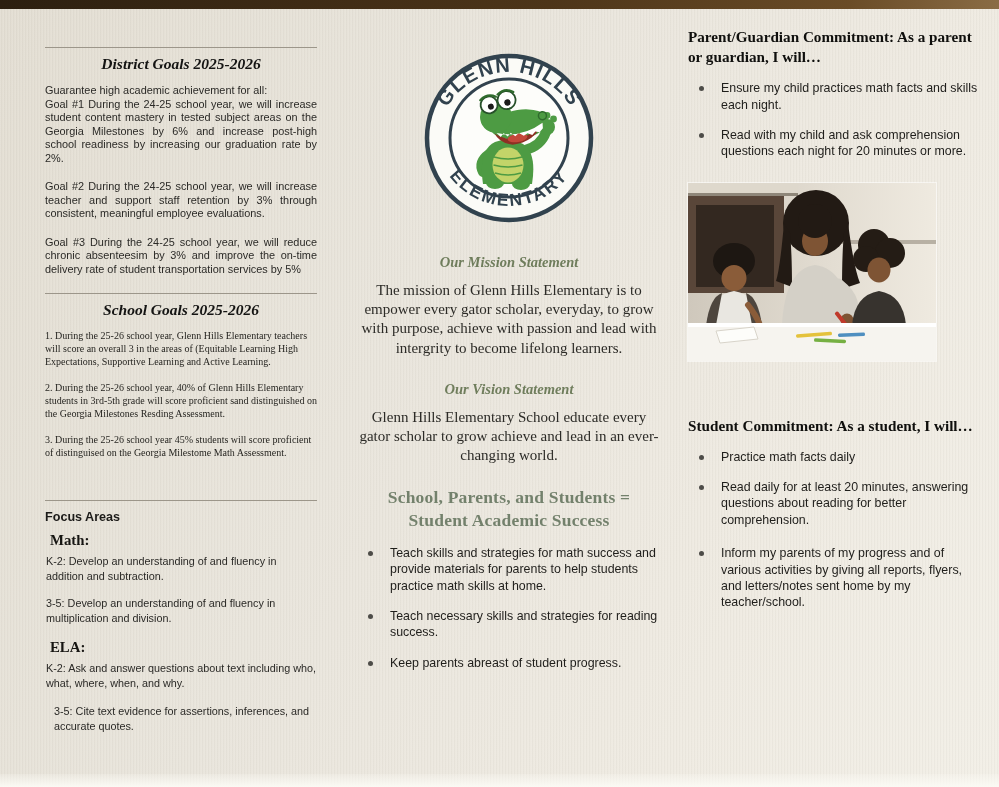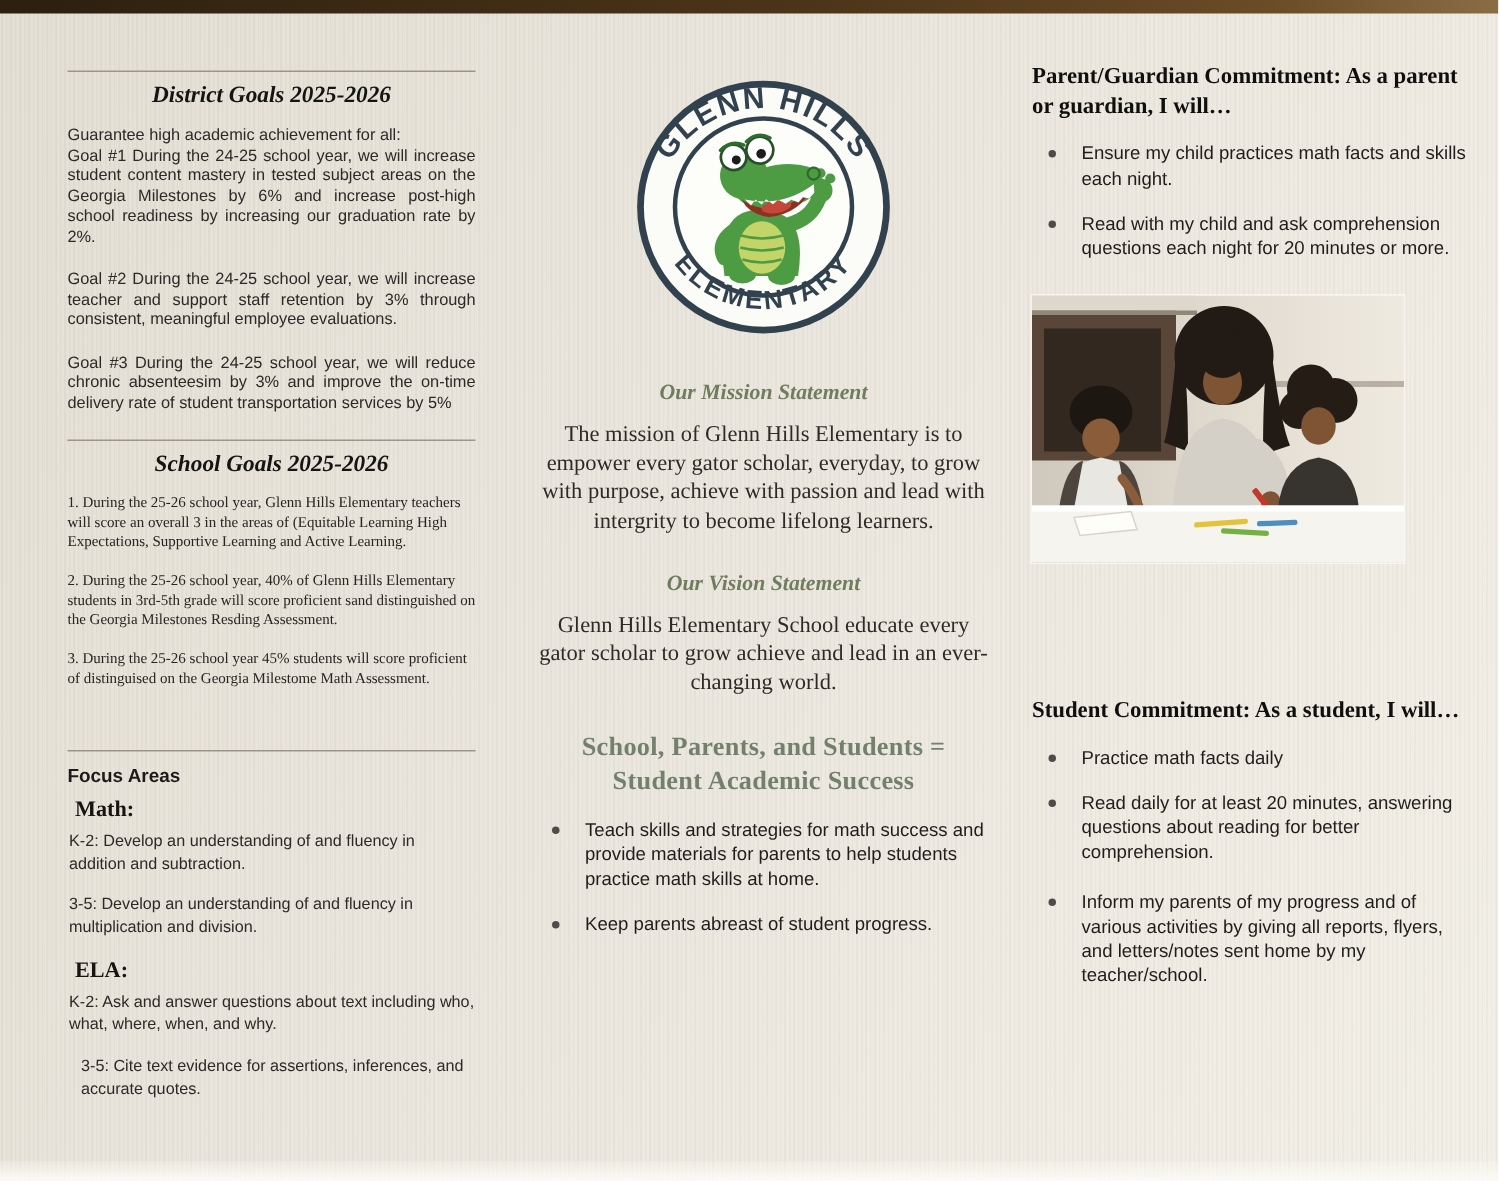--- a/index.html
+++ b/index.html
@@ -12,21 +12,21 @@
     color:#23221f;
   }
   .top-bar{position:absolute;top:0;left:0;width:100%;height:9px;
     background:linear-gradient(90deg,#2c1f10 0%,#4d3519 55%,#6a4c27 85%,#8a6c45 100%);}
   .bottom-strip{position:absolute;bottom:0;left:0;width:100%;height:13px;
     background:linear-gradient(180deg,rgba(252,251,246,.2),#fbfaf4);}
 
   
   .col-left{position:absolute;left:45px;top:38px;width:272px;}
   .col-mid{position:absolute;left:357px;top:52px;width:304px;text-align:center;}
-  .col-right{position:absolute;left:688px;top:41px;width:298px;}
+  .col-right{position:absolute;left:688px;top:27px;width:298px;}
 
   .rule{border:none;border-top:1px solid #9c968a;margin:0;}
   .rule.r1{margin-top:9px;}
   .rule.r2{margin-top:17px;}
   .rule.r3{margin-top:40px;}
 
   .goal-title{font-family:"Liberation Serif",serif;font-style:italic;font-weight:bold;
     font-size:15.5px;text-align:center;margin:7px 0 11px;color:#141413;}
   .dg-text{font-size:10.9px;line-height:1.24;text-align:justify;color:#2b2a27;}
   .dg-goal{margin-top:15px;}
@@ -51,21 +51,21 @@
   .commit-title.mid{margin-top:47px;}
   .bullets{text-align:left;margin-top:13px;}
   .b-row{display:flex;align-items:flex-start;margin-bottom:14px;font-size:12.4px;
     line-height:1.32;color:#1f1e1b;}
   .dot{flex:0 0 auto;width:5px;height:5px;border-radius:50%;background:#4d4c48;
     margin:6px 17px 0 11px;}
   .b-text{flex:1;}
 
   .photo-frame{width:248px;height:178px;margin:23px 0 0 0;box-shadow:0 0 0 1px rgba(255,255,255,.55);}
   .photo-frame svg{display:block;}
-  .col-right .commit-title.student{margin-top:89px;}
+  .col-right .commit-title.student{margin-top:55px;}
 </style>
 </head>
 <body>
 
 <div class="page">
   <div class="top-bar"></div>
 
   <div class="col-left">
     <hr class="rule r1">
     <div class="goal-title">District Goals 2025-2026</div>
@@ -158,20 +158,24 @@
       <div>Student Academic Success</div>
     </div>
 
     <div class="bullets">
       <div class="b-row">
         <span class="dot"></span>
         <span class="b-text">Teach skills and strategies for math success and provide materials for parents to help students practice math skills at home.</span>
       </div>
       <div class="b-row">
         <span class="dot"></span>
+        <span class="b-text">Teach necessary skills and strategies for reading success.</span>
+      </div>
+      <div class="b-row">
+        <span class="dot"></span>
         <span class="b-text">Keep parents abreast of student progress.</span>
       </div>
     </div>
   </div>
 
   <div class="col-right">
     <div class="commit-title">Parent/Guardian Commitment:  As a parent or guardian, I will…</div>
     <div class="bullets">
       <div class="b-row">
         <span class="dot"></span>

